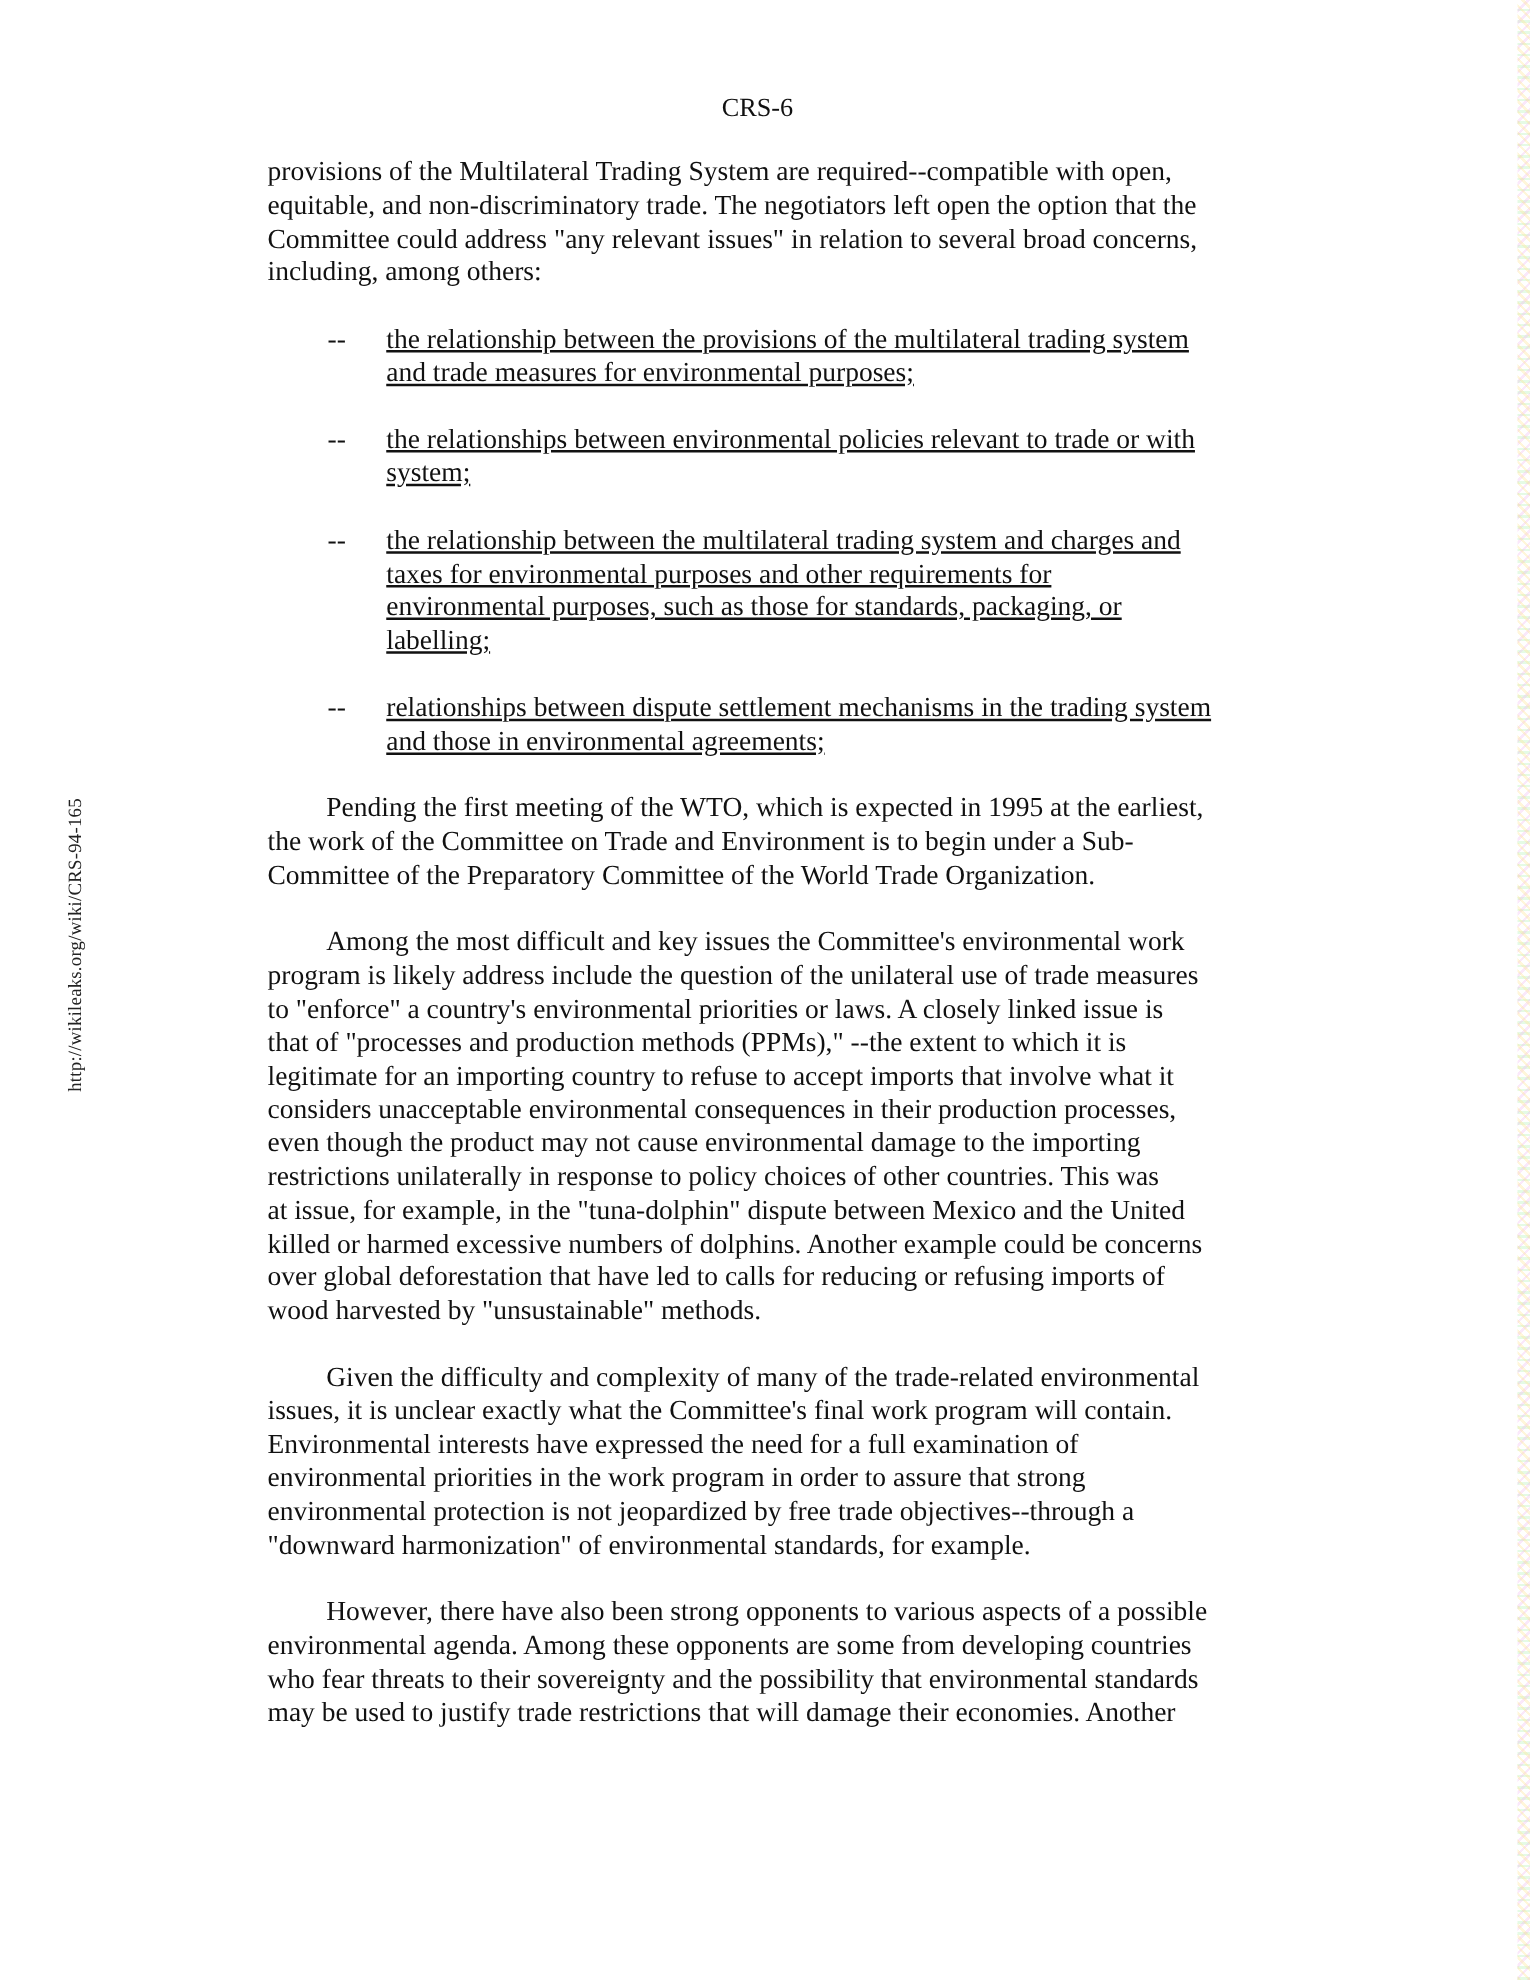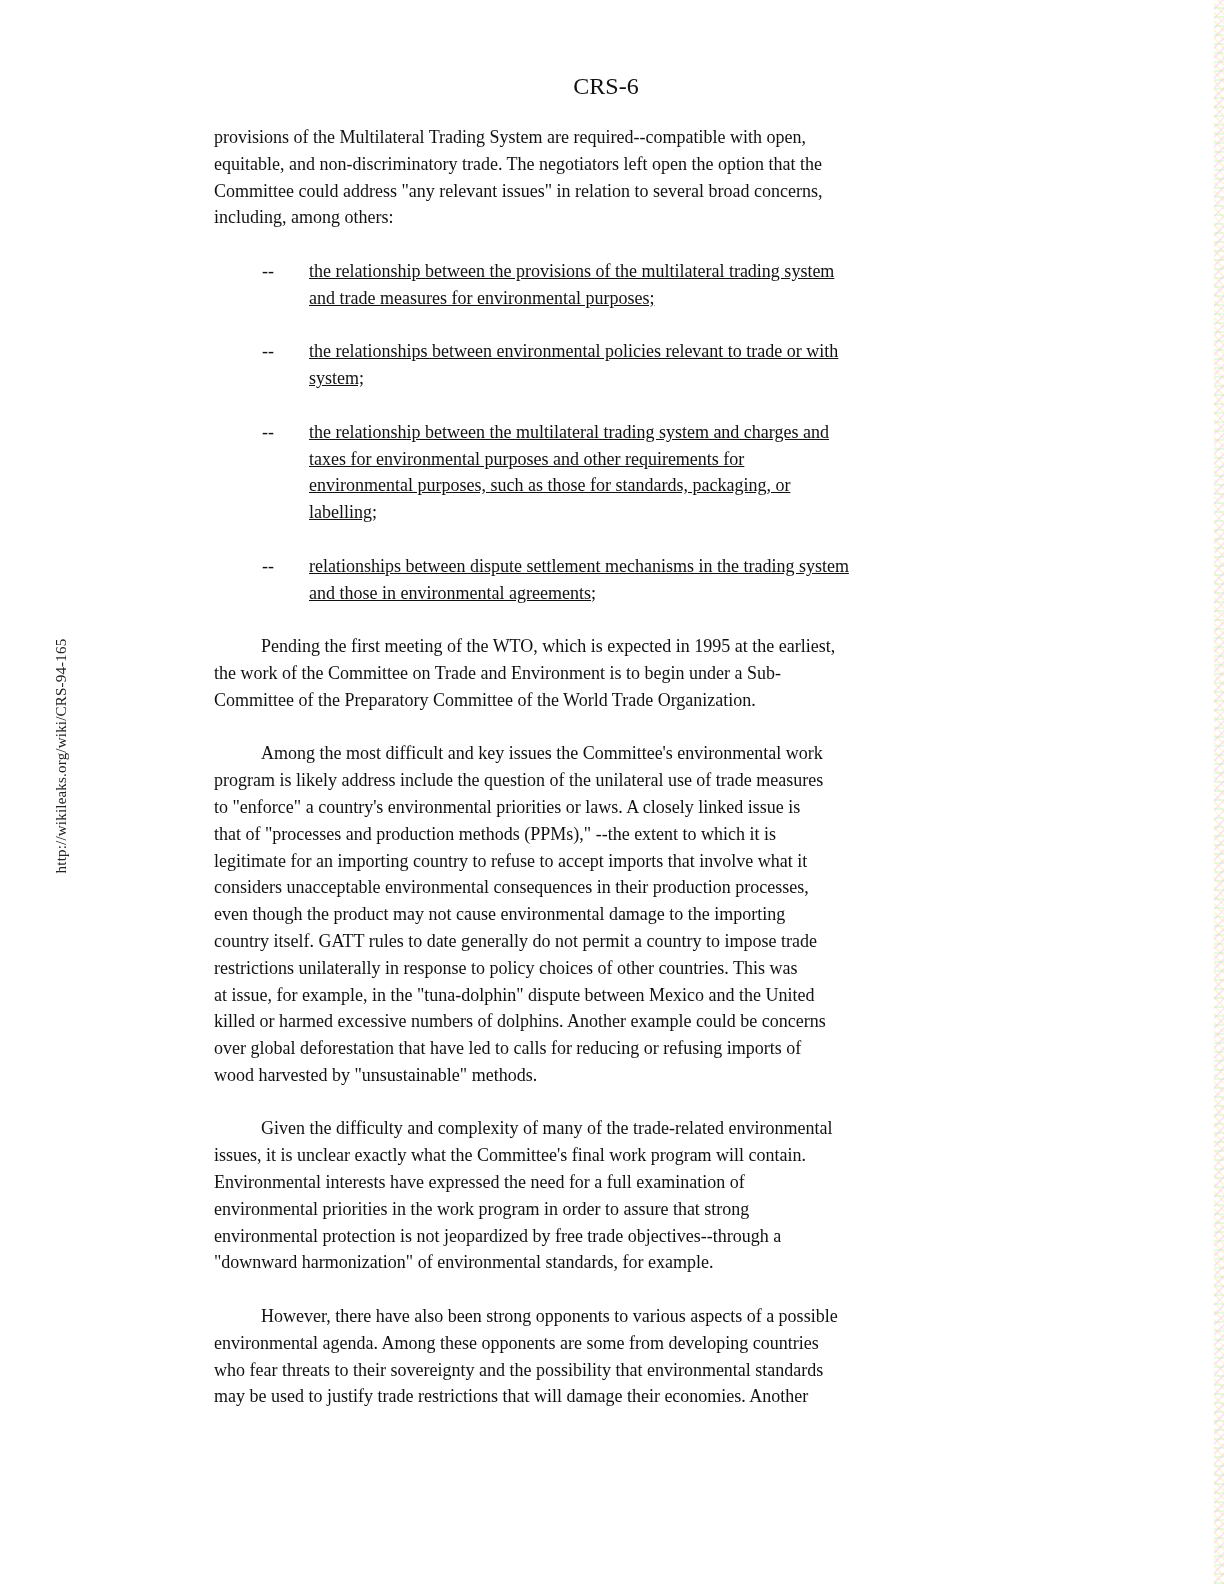--- a/index.html
+++ b/index.html
@@ -35,29 +35,29 @@
       font-size: 15px;
       letter-spacing: 0.2px;
       color: #222;
     }
     .page-header {
       position: absolute;
       top: 72px;
       left: 0;
       width: 1212px;
       text-align: center;
-      font-size: 24px;
+      font-size: 21px;
       line-height: 28px;
     }
     .body-text {
       position: absolute;
       left: 214px;
       top: 124px;
       width: 800px;
-      font-size: 18px;
+      font-size: 22px;
       line-height: 26.8px;
     }
     .para {
       margin: 0 0 26.8px 0;
       text-align: left;
     }
     .bullet {
       display: flex;
       margin: 0 0 26.8px 0;
     }
@@ -135,21 +135,20 @@
   </p>
 
   <p class="para">
     <span class="line" style="padding-left:47px">Among the most difficult and key issues the Committee's environmental work</span>
     <span class="line">program is likely address include the question of the unilateral use of trade measures</span>
     <span class="line">to "enforce" a country's environmental priorities or laws. A closely linked issue is</span>
     <span class="line">that of "processes and production methods (PPMs)," --the extent to which it is</span>
     <span class="line">legitimate for an importing country to refuse to accept imports that involve what it</span>
     <span class="line">considers unacceptable environmental consequences in their production processes,</span>
     <span class="line">even though the product may not cause environmental damage to the importing</span>
-    <span class="line">country itself. GATT rules to date generally do not permit a country to impose trade</span>
     <span class="line">restrictions unilaterally in response to policy choices of other countries. This was</span>
     <span class="line">at issue, for example, in the "tuna-dolphin" dispute between Mexico and the United</span>
     <span class="line">killed or harmed excessive numbers of dolphins. Another example could be concerns</span>
     <span class="line">over global deforestation that have led to calls for reducing or refusing imports of</span>
     <span class="line">wood harvested by "unsustainable" methods.</span>
   </p>
 
   <p class="para">
     <span class="line" style="padding-left:47px">Given the difficulty and complexity of many of the trade-related environmental</span>
     <span class="line">issues, it is unclear exactly what the Committee's final work program will contain.</span>

